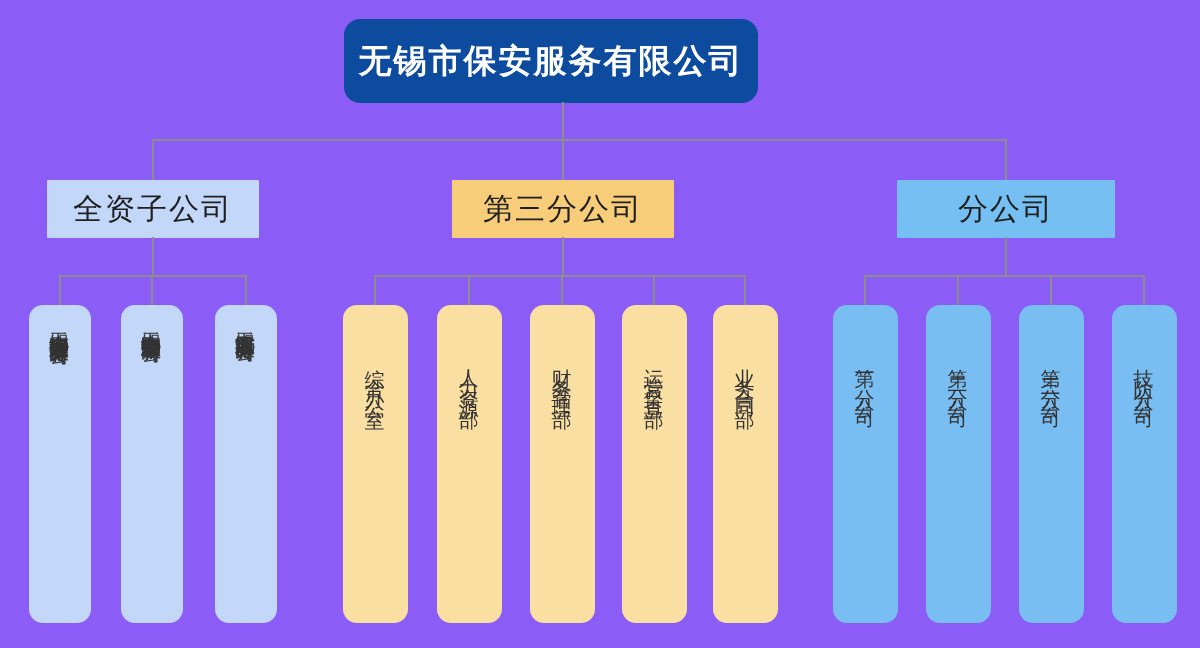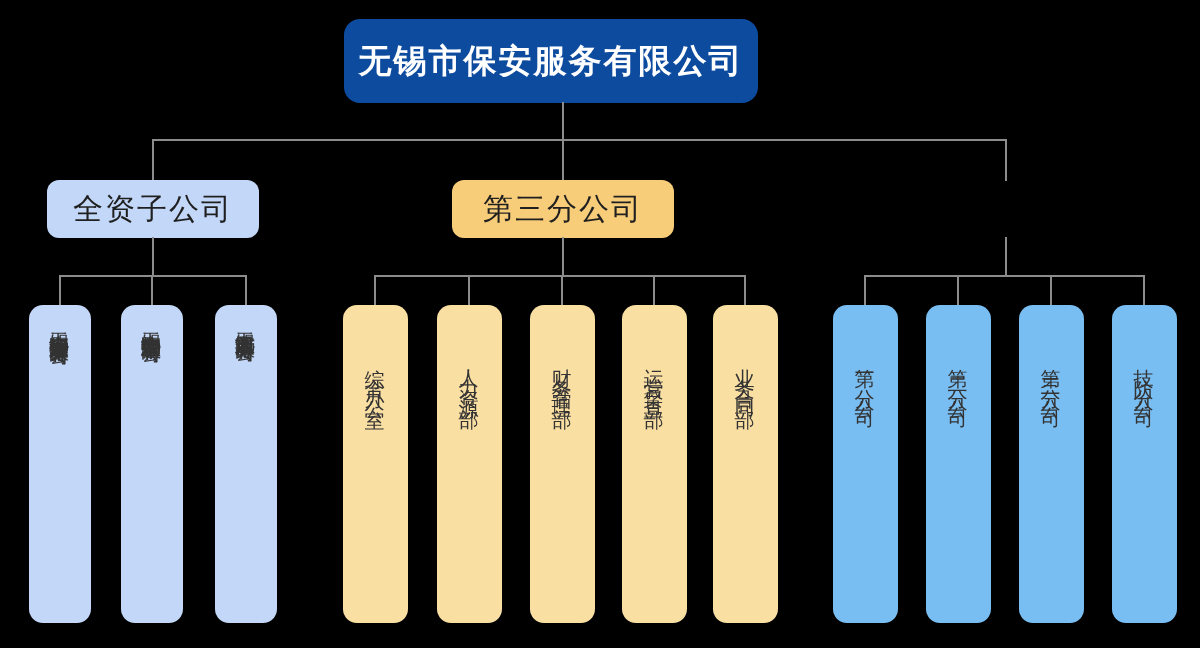--- a/index.html
+++ b/index.html
@@ -1,21 +1,21 @@
 <!DOCTYPE html>
 <html><head>
 <meta charset="utf-8">
 <style>
   html, body { margin: 0; padding: 0; background: #ffffff; }
   body { font-family: "Liberation Sans", sans-serif; }
   .canvas {
     position: relative;
     width: 1200px;
     height: 648px;
-    background: #000000;
+    background: #8b5cf6;
     overflow: hidden;
   }
   
   .line {
     position: absolute;
     background: #8c8c8c;
   }
   .vline { width: 2px; }
   .hline { height: 2px; }
 
@@ -33,21 +33,21 @@
     font-size: 33px;
     font-weight: bold;
     letter-spacing: 2px;
     white-space: nowrap;
   }
 
   
   .group-header {
     position: absolute;
     top: 180px; height: 58px;
-    border-radius: 12px;
+    border-radius: 1px;
     display: flex; align-items: center; justify-content: center;
   }
   .group-header span {
     font-size: 30px;
     font-weight: 500;
     color: #1f1f1f;
     letter-spacing: 2px;
     white-space: nowrap;
   }
   .header-a { left: 47px;  width: 212px; background: #c3d7f8; }
@@ -95,20 +95,23 @@
   <div class="line hline" style="left:152px; top:139px; width:855px;"></div>
   <div class="line vline" style="left:152px; top:139px; height:42px;"></div>
   <div class="line vline" style="left:562px; top:139px; height:42px;"></div>
   <div class="line vline" style="left:1005px; top:139px; height:42px;"></div>
 
   <div class="group-header header-a">
     <span>全资子公司</span>
   </div>
   <div class="group-header header-b">
     <span>第三分公司</span>
+  </div>
+  <div class="group-header header-c">
+    <span>分公司</span>
   </div>
 
   <div class="line vline" style="left:152px; top:237px; height:39px;"></div>
   <div class="line hline" style="left:59px; top:275px; width:188px;"></div>
   <div class="line vline" style="left:59px;  top:275px; height:31px;"></div>
   <div class="line vline" style="left:151px; top:275px; height:31px;"></div>
   <div class="line vline" style="left:245px; top:275px; height:31px;"></div>
 
   <div class="line vline" style="left:562px; top:237px; height:39px;"></div>
   <div class="line hline" style="left:374px; top:275px; width:372px;"></div>

